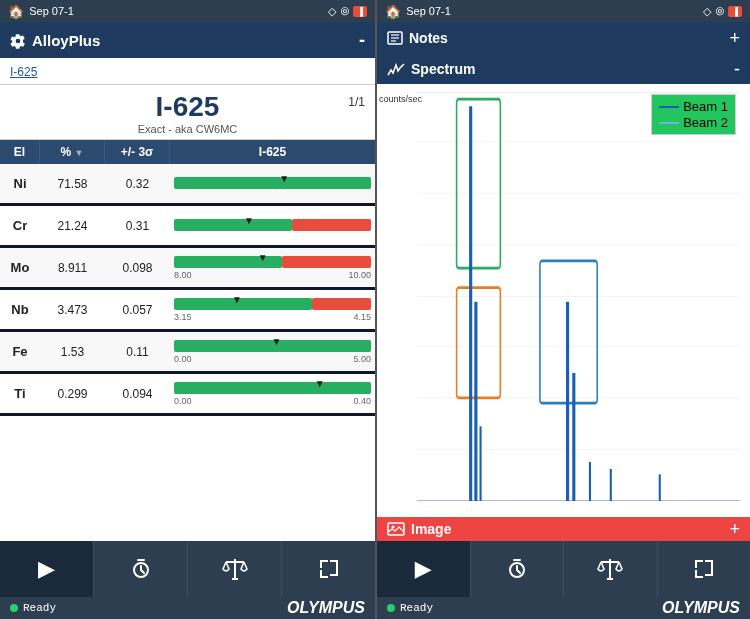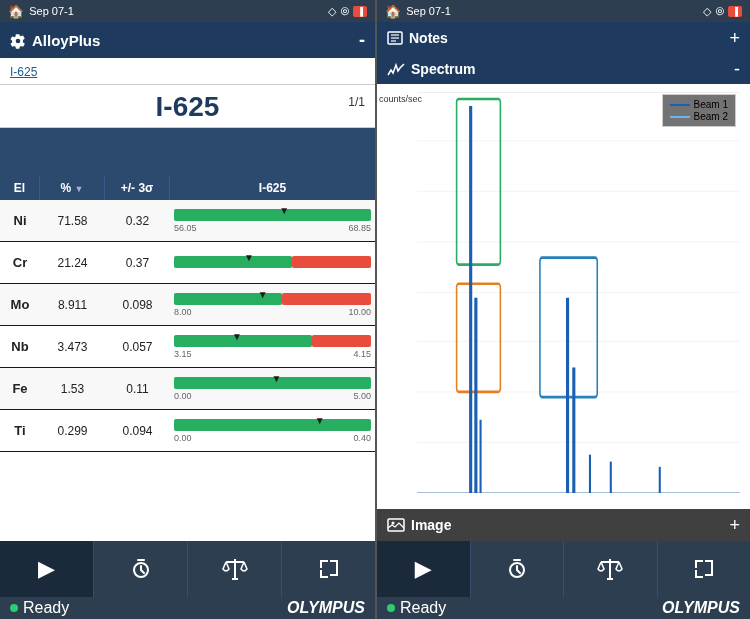--- a/index.html
+++ b/index.html
@@ -126,29 +126,28 @@
       grid-template-columns: 40px 65px 65px 1fr;
       background: #2c4a6e;
       color: white;
       font-size: 12px;
       font-weight: bold;
     }
     .table-header div {
       padding: 5px 4px;
       text-align: center;
       border-right: 1px solid #3a5a8e;
-      margin-top: 48px;
     }
     .table-header div:last-child { border-right: none; }
     .sort-arrow { color: #aac; font-size: 9px; }
 
     .table-row {
       display: grid;
       grid-template-columns: 40px 65px 65px 1fr;
-      border-bottom: 1px solid #0f172a;
+      border-bottom: 3px solid #0f172a;
       align-items: center;
       min-height: 42px;
     }
     .table-row:nth-child(even) { background: #f8f8f8; }
     .table-row:nth-child(odd) { background: white; }
 
     .cell {
       padding: 3px 4px;
       text-align: center;
       font-size: 12px;
@@ -228,22 +227,23 @@
       display: flex;
       align-items: center;
       justify-content: space-between;
       padding: 3px 10px;
       height: 22px;
     }
     .ready-indicator {
       display: flex;
       align-items: center;
       gap: 5px;
-      font-size: 16px;
-      color: white;
+      font-size: 11px;
+      color: white;
+      font-family: Liberation Mono, monospace;
     }
     .ready-dot {
       width: 8px;
       height: 8px;
       border-radius: 50%;
       background: #2ecc71;
     }
     .olympus-text {
       color: white;
       font-size: 16px;
@@ -314,45 +314,45 @@
     .chart-svg {
       width: 100%;
       height: 100%;
     }
 
     
     .chart-legend {
       position: absolute;
       right: 14px;
       top: 10px;
-      background: #737373;
+      background: #22c55e;
       border: 1px solid #ccc;
       padding: 3px 7px;
-      font-size: 10px;
+      font-size: 13px;
     }
     .legend-item {
       display: flex;
       align-items: center;
       gap: 4px;
       margin: 1px 0;
     }
     .legend-line {
       width: 20px;
       height: 2px;
     }
 
     
     .image-section {
-      background: #404040;
+      background: #ef4444;
       color: white;
       padding: 6px 10px;
       display: flex;
       align-items: center;
       justify-content: space-between;
-      height: 32px;
+      height: 24px;
     }
   </style>
 </head>
 <body>
 
 <div class="panel">
 
   <div class="status-bar">
     <div class="status-bar-left">
       <span style="font-size:13px;">🏠</span>
@@ -374,51 +374,48 @@
     </div>
     <span class="minus-btn">-</span>
   </div>
 
   <div class="breadcrumb">
     <a href="#">I-625</a>
   </div>
 
   <div class="alloy-header">
     <div class="alloy-name">I-625</div>
+    <div class="alloy-subtitle">Exact - aka CW6MC</div>
     <div class="alloy-count">1/1</div>
   </div>
 
   <div class="data-table">
     <div class="table-header">
       <div>El</div>
       <div>% <span class="sort-arrow">▼</span></div>
       <div>+/- 3σ</div>
       <div>I-625</div>
     </div>
 
     <div class="table-row">
       <div class="cell cell-el">Ni</div>
       <div class="cell">71.58</div>
       <div class="cell">0.32</div>
       <div class="gauge-cell">
         <div class="gauge-track" style="background:#e0e0e0;">
           <div class="gauge-bar gauge-bar-green" style="left:0%;width:100%;"></div>
           <span class="gauge-arrow" style="left:56%;">▼</span>
         </div>
-        <div class="gauge-labels">
-            <span>56.05</span>
-            <span>68.85</span>
-          </div>
       </div>
     </div>
 
     <div class="table-row">
       <div class="cell cell-el">Cr</div>
       <div class="cell">21.24</div>
-      <div class="cell">0.37</div>
+      <div class="cell">0.31</div>
       <div class="gauge-cell">
         <div class="gauge-track" style="background:#e0e0e0;">
           <div class="gauge-bar gauge-bar-green" style="left:0%;width:60%;"></div>
           <div class="gauge-bar gauge-bar-red-right" style="left:60%;width:40%;"></div>
           <span class="gauge-arrow" style="left:38%;">▼</span>
         </div>
       </div>
     </div>
 
     <div class="table-row">

